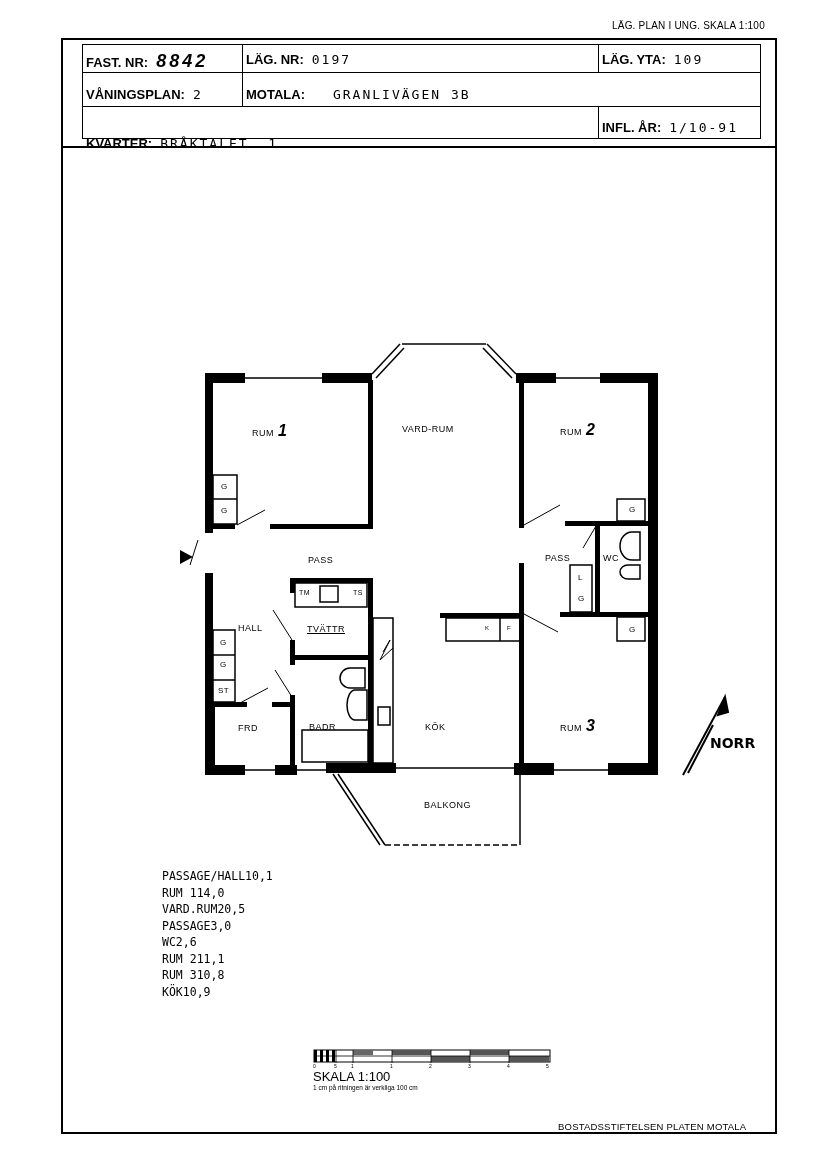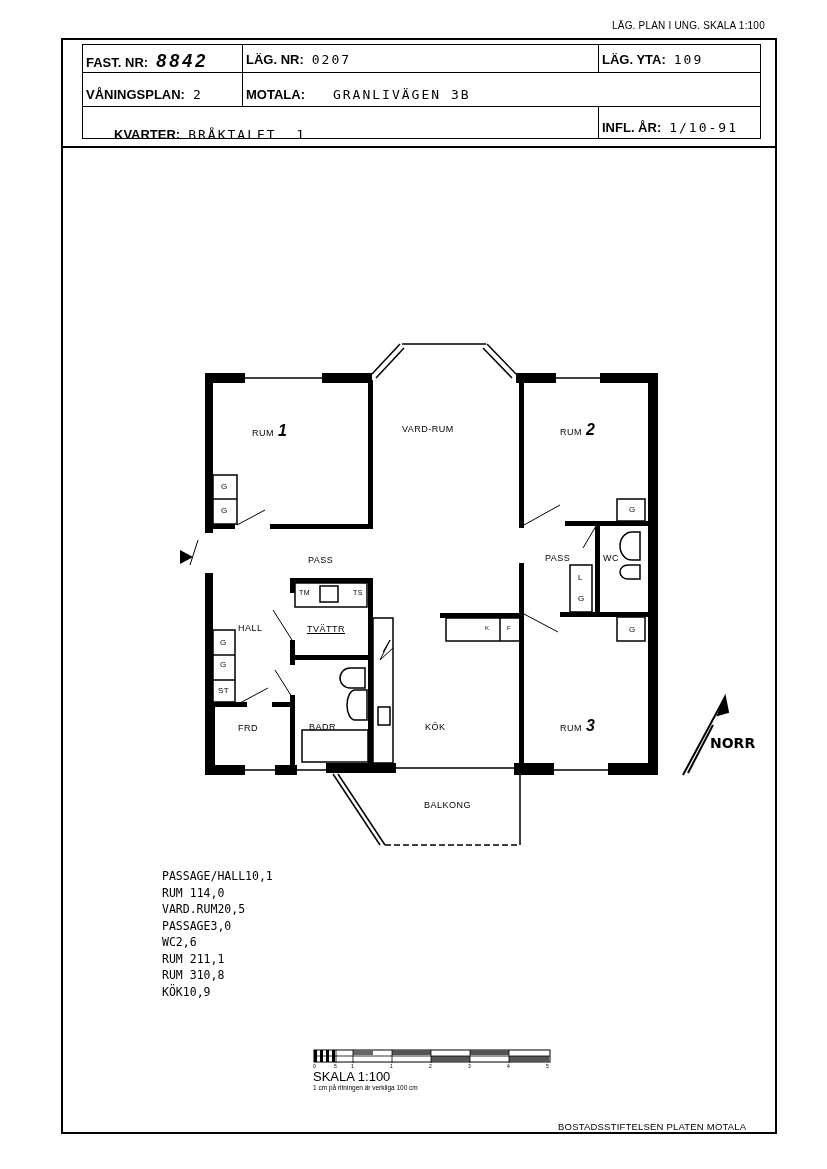--- a/index.html
+++ b/index.html
@@ -33,32 +33,32 @@
   <div class="hline" style="left:0;top:27px;width:677px;height:1px;"></div>
   <div class="hline" style="left:0;top:61px;width:677px;height:1px;"></div>
   <div class="hline" style="left:159px;top:0;width:1px;height:61px;"></div>
   <div class="hline" style="left:515px;top:0;width:1px;height:27px;"></div>
   <div class="hline" style="left:515px;top:61px;width:1px;height:32px;"></div>
 
   <div class="hcell" style="left:3px;top:6px;">
     <span>FAST. NR:</span><span class="hval big">8842</span>
   </div>
   <div class="hcell" style="left:163px;top:7px;">
-    <span>LÄG. NR:</span><span class="hval">0207</span>
+    <span>LÄG. NR:</span><span class="hval">0197</span>
   </div>
   <div class="hcell" style="left:519px;top:7px;">
     <span>LÄG. YTA:</span><span class="hval">109</span>
   </div>
   <div class="hcell" style="left:3px;top:42px;">
     <span>VÅNINGSPLAN:</span><span class="hval">2</span>
   </div>
   <div class="hcell" style="left:163px;top:42px;">
     <span>MOTALA:</span><span class="hval" style="margin-left:28px;">GRANLIVÄGEN 3B</span>
   </div>
-  <div class="hcell" style="left:3px;top:82px;margin-left:28px;">
+  <div class="hcell" style="left:3px;top:91px;">
     <span>KVARTER:</span><span class="hval" style="white-space:pre;">BRÅKTALET  1</span>
   </div>
   <div class="hcell" style="left:519px;top:75px;">
     <span>INFL. ÅR:</span><span class="hval">1/10-91</span>
   </div>
 </div>
 <div class="abs header-sep"></div>
 
 <svg class="abs" style="left:0;top:0;" width="827" height="1169">
   <g fill="#000" stroke="none">

